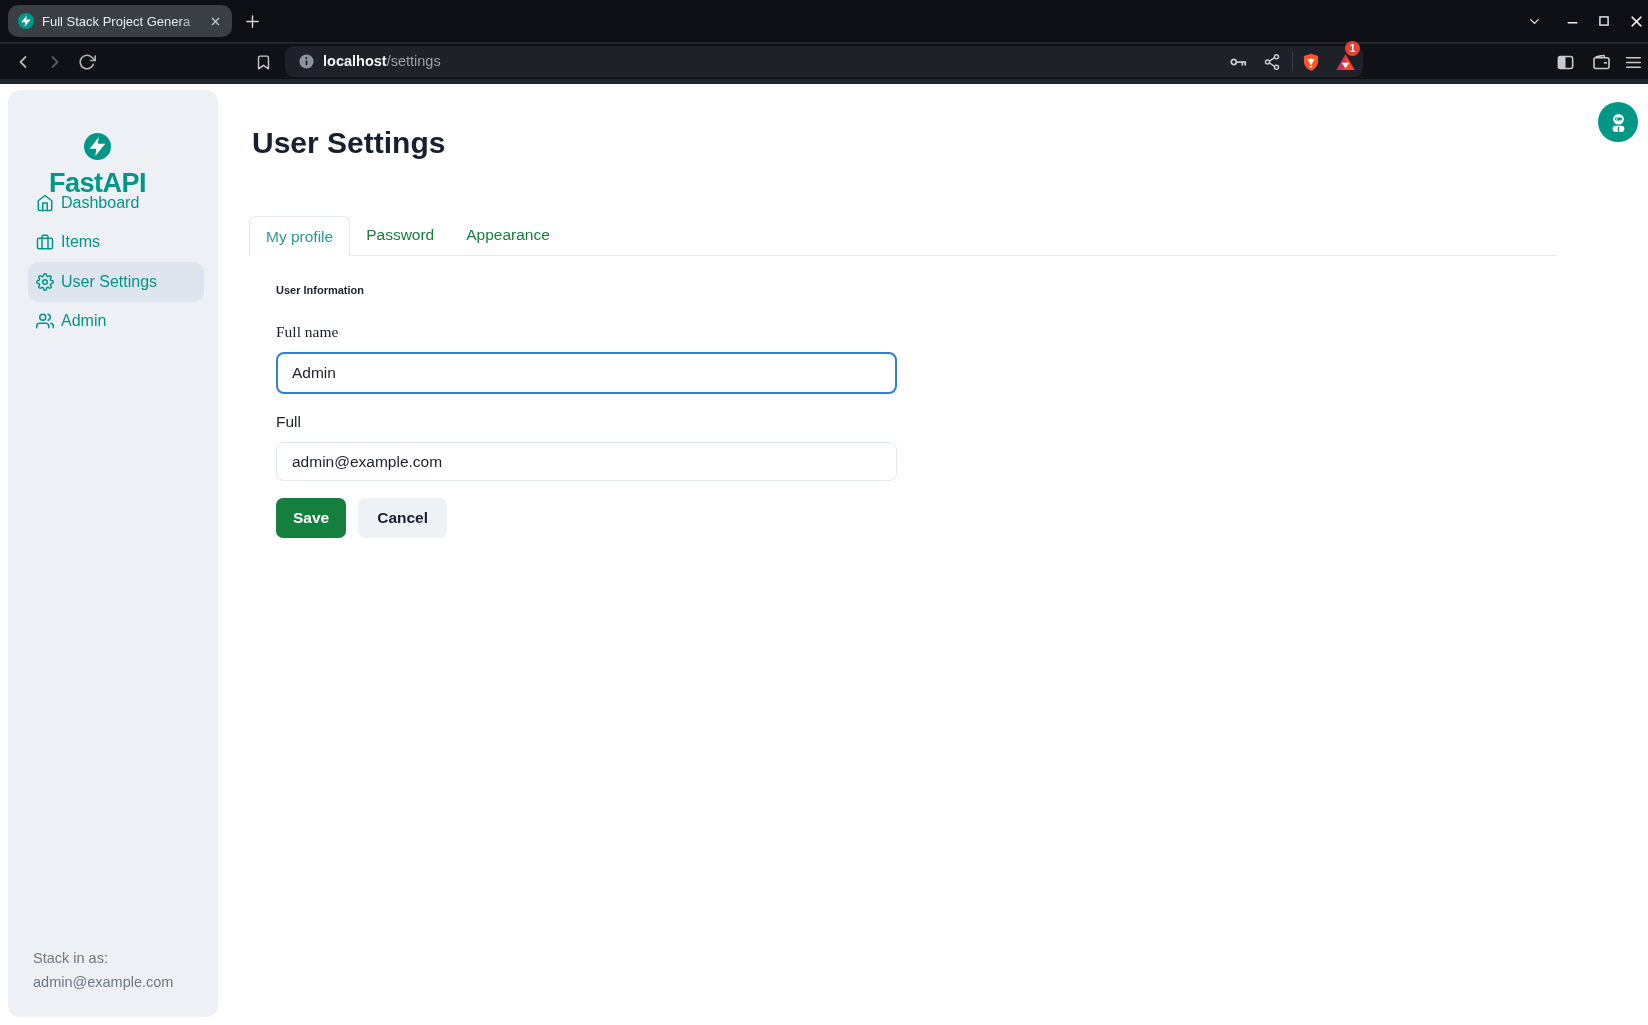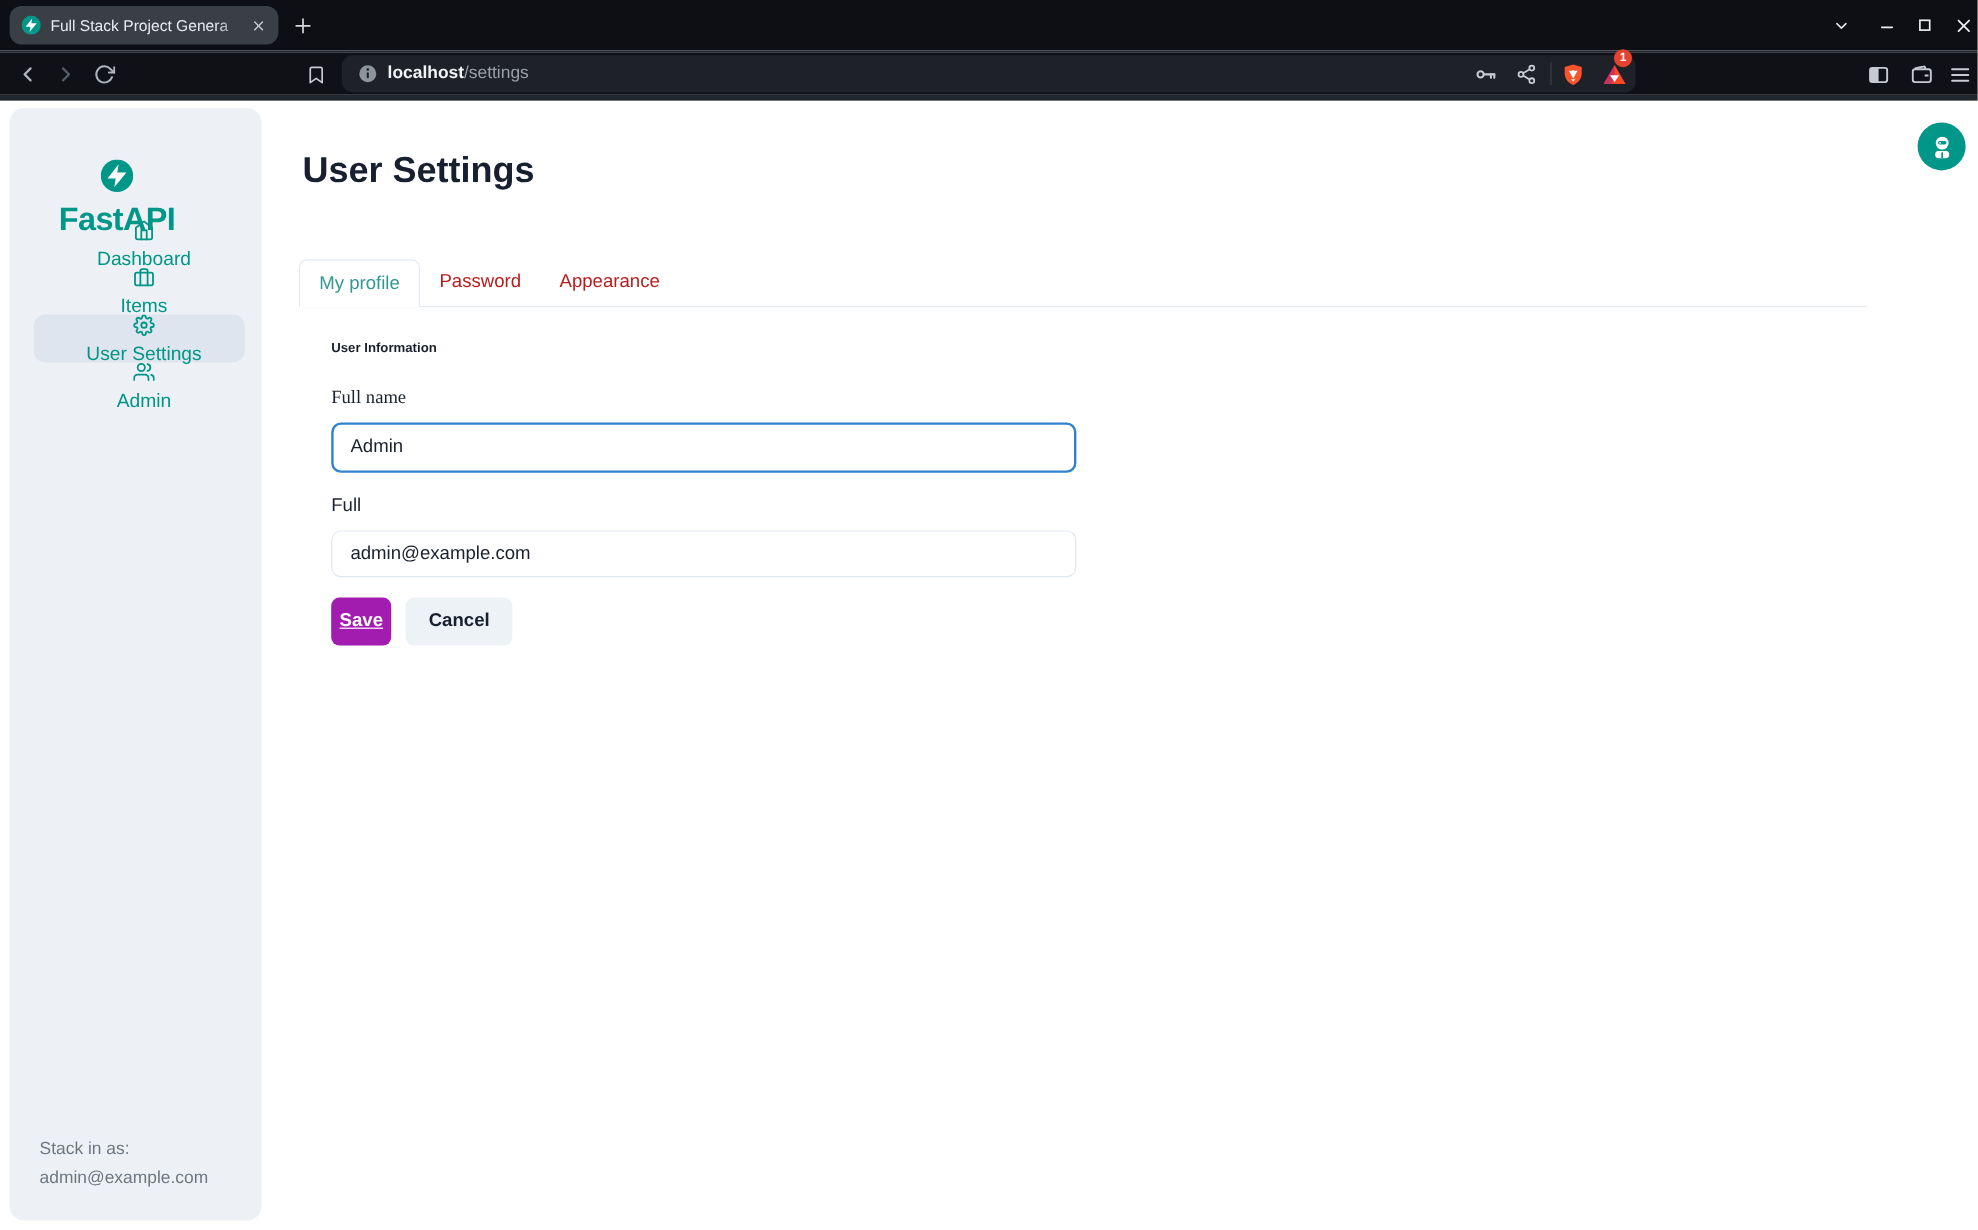--- a/index.html
+++ b/index.html
@@ -39,47 +39,47 @@
 
   
   .content { position:absolute; left:0; top:84px; width:1648px; height:941px; background:#fff; }
 
   .sidebar { position:absolute; left:8px; top:6px; width:210px; height:927px; background:#edf1f6;
              border-radius:12px; }
   .logo { position:absolute; left:41px; top:43px; display:flex; align-items:center; gap:8px;flex-direction:column; }
   .logo-text { color:#009688; font-size:27px; font-weight:600; letter-spacing:-0.5px; }
   .nav-item { position:absolute; left:20px; width:176px; height:40px; border-radius:10px;
               display:flex; align-items:center; gap:7px; padding-left:8px; color:#009688;
-              font-size:16px; cursor:pointer;flex-direction:column; }
+              font-size:16px; cursor:pointer; }
   .nav-item.active { background:#dfe5ee; }
   .nav-item svg { flex:none; }
   .side-footer { position:absolute; left:25px; top:856px; font-size:14.5px; line-height:24px; color:#6e7681; }
 
   .main { position:absolute; left:218px; top:0; width:1430px; height:941px; }
   .page-title { position:absolute; left:34px; top:42px; font-size:30px; font-weight:bold; color:#18202f; }
   .avatar-btn { position:absolute; left:1380px; top:18px; width:40px; height:40px; border-radius:50%;
                 background:#009688; display:flex; align-items:center; justify-content:center; cursor:pointer; }
 
   .tabs-row { position:absolute; left:31px; top:131px; width:1307px; height:41px; display:flex;
               align-items:center; border-bottom:1px solid #e2e8f0; }
-  .tab-item { height:40px; line-height:40px; padding:0 16px; font-size:15.5px; color:#b91c1c;
+  .tab-item { height:40px; line-height:40px; padding:0 16px; font-size:15.5px; color:#15803d;
               cursor:pointer; white-space:nowrap; }
   .tab-item.active { color:#319795; background:#fff; border:1px solid #e2e8f0; border-bottom:1px solid #fff;
                      border-radius:7px 7px 0 0; margin-bottom:-1px; }
 
   .section-title { position:absolute; left:58px; top:200px; font-size:11px; font-weight:bold; color:#1a202c; }
   .field-label { position:absolute; left:58px; font-size:15.5px; color:#1a202c; line-height:16px; }
   .text-input { position:absolute; left:58px; width:621px; border-radius:8px; font-size:15.5px;
                 color:#1a202c; font-family:"Liberation Sans", sans-serif; outline:none; background:#fff; }
   .input-name { top:268px; height:42px; border:2px solid #3182ce; padding:0 14px; }
   .input-email { top:358px; height:39px; border:1px solid #e2e8f0; padding:0 15px; }
   .btn-row { position:absolute; left:58px; top:414px; display:flex; gap:12px; }
   .btn { height:40px; border:none; border-radius:7px; font-size:15.5px; font-weight:bold;
          font-family:"Liberation Sans", sans-serif; cursor:pointer; }
-  .btn-save { background:#a21caf; color:#fff; padding:0 7px;text-decoration:underline; }
+  .btn-save { background:#15803d; color:#fff; padding:0 17px; }
   .btn-cancel { background:#edf2f7; color:#18202f; padding:0 19px; }
 </style>
 </head>
 <body>
 
 <div class="titlebar">
   <div class="tab">
     <span class="favicon">
       <svg width="16" height="16" viewBox="0 0 24 24">
           <circle cx="12" cy="12" r="12" fill="#009688"></circle>

